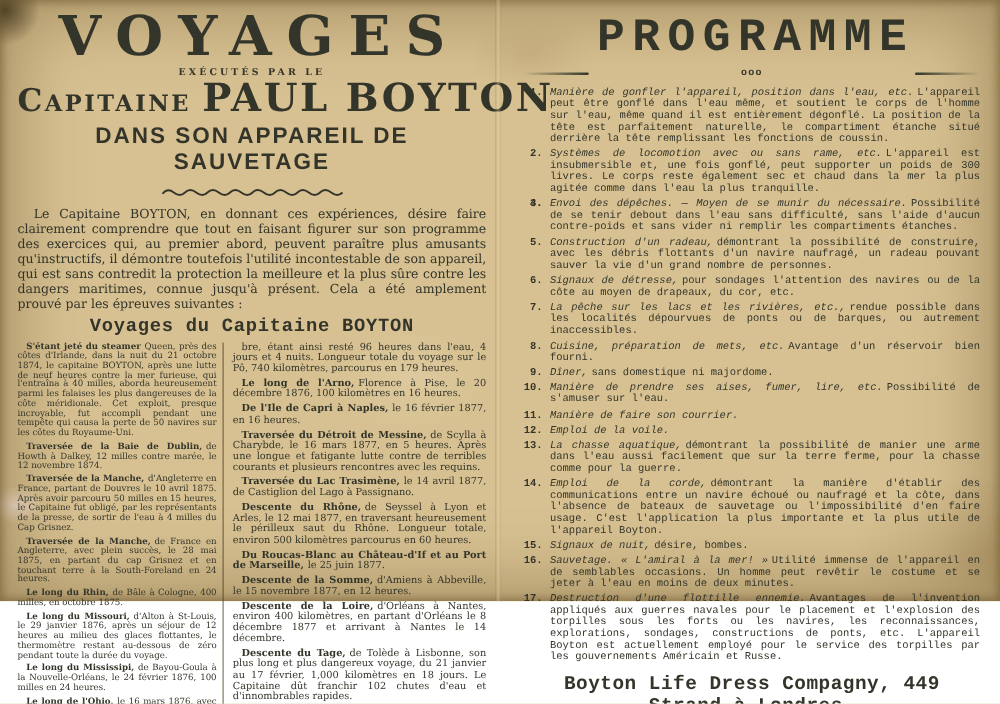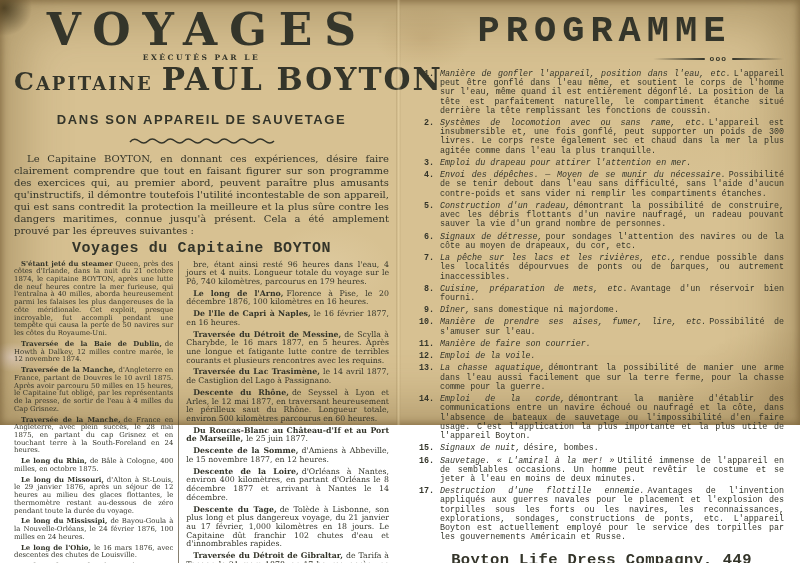--- a/index.html
+++ b/index.html
@@ -1,17 +1,17 @@
 <!DOCTYPE html>
 <html><head>
 <meta charset="utf-8">
 <style>
   html,body{margin:0;padding:0;width:800px;height:563px;overflow:hidden;}
   .paper{
-    position:relative;width:800px;height:425px;box-sizing:border-box;
+    position:relative;width:800px;height:481px;box-sizing:border-box;
     color:#34352a;font-family:"DejaVu Serif",serif;
     background:
       radial-gradient(circle at 4px 8px, rgba(45,40,22,.85), rgba(45,40,22,0) 28px),
       radial-gradient(ellipse 70px 45px at 53% 9%, rgba(150,110,55,.16), rgba(150,110,55,0) 70%),
       radial-gradient(ellipse 90px 60px at 41% 63%, rgba(235,220,185,.30), rgba(235,220,185,0) 70%),
       radial-gradient(ellipse 30px 20px at 1.5% 84%, rgba(246,228,218,.9), rgba(246,228,218,0) 75%),
       radial-gradient(ellipse 150px 90px at 98% 92%, rgba(120,90,45,.22), rgba(120,90,45,0) 70%),
       radial-gradient(ellipse 120px 70px at 88% 30%, rgba(205,180,130,.25), rgba(205,180,130,0) 70%),
       #d7c192;
     box-shadow: inset 0 0 55px 14px rgba(104,80,38,.42), inset 0 0 7px 2px rgba(88,64,30,.5);
@@ -25,35 +25,35 @@
   .right{width:401px;padding:12px 16px 6px 20px;display:flex;flex-direction:column;font-family:Liberation Mono, monospace;}
 
   
   .voyages-title{margin:0;text-align:center;font-size:44px;font-weight:700;
     letter-spacing:12px;text-indent:12px;line-height:1.0;}
   .exec-line{text-align:center;font-size:7.5px;letter-spacing:2.5px;font-weight:700;margin-top:1px;}
   .capline{text-align:center;margin-top:1px;white-space:nowrap;line-height:1.05;}
   .cap-word{font-variant:small-caps;font-size:25px;font-weight:600;letter-spacing:2px;margin-right:9px;}
   .cap-name{font-size:31px;font-weight:800;letter-spacing:2px;}
   .tagline{text-align:center;font-family:"Liberation Sans",sans-serif;font-weight:700;
-    font-size:13px;letter-spacing:1.6px;margin-top:16px;}
+    font-size:18px;letter-spacing:1.6px;margin-top:2px;}
   .squiggle{text-align:center;margin:3px 0 4px;}
   .intro{font-size:10px;line-height:1.2;text-align:justify;text-indent:13px;margin:2px 0 3px;}
   .vheading{text-align:center;font-size:15px;font-weight:700;letter-spacing:.6px;margin:1px 0 4px;font-family:Liberation Mono, monospace;}
   .vcols{display:flex;align-items:stretch;}
   .vcol1{width:44%;padding-right:5px;}
   .vcol2{width:56%;padding-left:7px;border-left:1px solid rgba(70,60,35,.65);}
   .ventry{font-size:6.9px;line-height:1.12;text-align:justify;margin:0 0 3px;text-indent:7px;}
   .vcol2 .ventry{font-size:7.8px;}
   .vlead{font-weight:700;margin-right:3px;}
 
   
   .prog-title{margin:0;text-align:center;font-size:37px;font-weight:800;
     letter-spacing:6px;text-indent:6px;line-height:1.05;}
-  .orn{display:flex;align-items:center;justify-content:flex-end;gap:5px;margin:4px 0 7px;}
+  .orn{display:flex;align-items:center;justify-content:space-between;gap:5px;margin:4px 0 7px;}
   .orn-line{height:2.5px;width:52px;border-radius:2px;}
   .orn-line.l{background:linear-gradient(90deg, rgba(52,53,42,0), #34352a);}
   .orn-line.r{background:linear-gradient(270deg, rgba(52,53,42,0), #34352a);}
   .orn-dots{font-size:8px;font-weight:700;letter-spacing:1px;line-height:1;}
   .plist{flex:1 1 auto;}
   .pitem{position:relative;font-size:8.4px;line-height:1.1;text-align:justify;
     padding-left:21px;margin:0 0 3px;}
   .pnum{position:absolute;left:0;top:0;width:15px;text-align:right;font-weight:700;}
   .plead{font-style:italic;margin-right:3px;}
   .company{text-align:center;font-size:15.5px;font-weight:700;letter-spacing:.4px;margin:5px 0 2px;}
@@ -141,21 +141,21 @@
         <span class="orn-dots">ooo</span>
         <div class="orn-line r"></div>
       </div>
 
       <div class="plist">
 
           <p class="pitem"><span class="pnum">1.</span><i class="plead">Manière de gonfler l'appareil, position dans l'eau, etc.</i><span>L'appareil peut être gonflé dans l'eau même, et soutient le corps de l'homme sur l'eau, même quand il est entièrement dégonflé. La position de la tête est parfaitement naturelle, le compartiment étanche situé derrière la tête remplissant les fonctions de coussin.</span></p>
 
           <p class="pitem"><span class="pnum">2.</span><i class="plead">Systèmes de locomotion avec ou sans rame, etc.</i><span>L'appareil est insubmersible et, une fois gonflé, peut supporter un poids de 300 livres. Le corps reste également sec et chaud dans la mer la plus agitée comme dans l'eau la plus tranquille.</span></p>
 
-          <p class="pitem"><span class="pnum">3.</span><i class="plead">Emploi du drapeau pour attirer l'attention en mer.</i></p>
+          <p class="pitem"><span class="pnum">3.</span></p>
 
           <p class="pitem"><span class="pnum">4.</span><i class="plead">Envoi des dépêches. — Moyen de se munir du nécessaire.</i><span>Possibilité de se tenir debout dans l'eau sans difficulté, sans l'aide d'aucun contre-poids et sans vider ni remplir les compartiments étanches.</span></p>
 
           <p class="pitem"><span class="pnum">5.</span><i class="plead">Construction d'un radeau,</i><span>démontrant la possibilité de construire, avec les débris flottants d'un navire naufragé, un radeau pouvant sauver la vie d'un grand nombre de personnes.</span></p>
 
           <p class="pitem"><span class="pnum">6.</span><i class="plead">Signaux de détresse,</i><span>pour sondages l'attention des navires ou de la côte au moyen de drapeaux, du cor, etc.</span></p>
 
           <p class="pitem"><span class="pnum">7.</span><i class="plead">La pêche sur les lacs et les rivières, etc.,</i><span>rendue possible dans les localités dépourvues de ponts ou de barques, ou autrement inaccessibles.</span></p>
 
           <p class="pitem"><span class="pnum">8.</span><i class="plead">Cuisine, préparation de mets, etc.</i><span>Avantage d'un réservoir bien fourni.</span></p>

